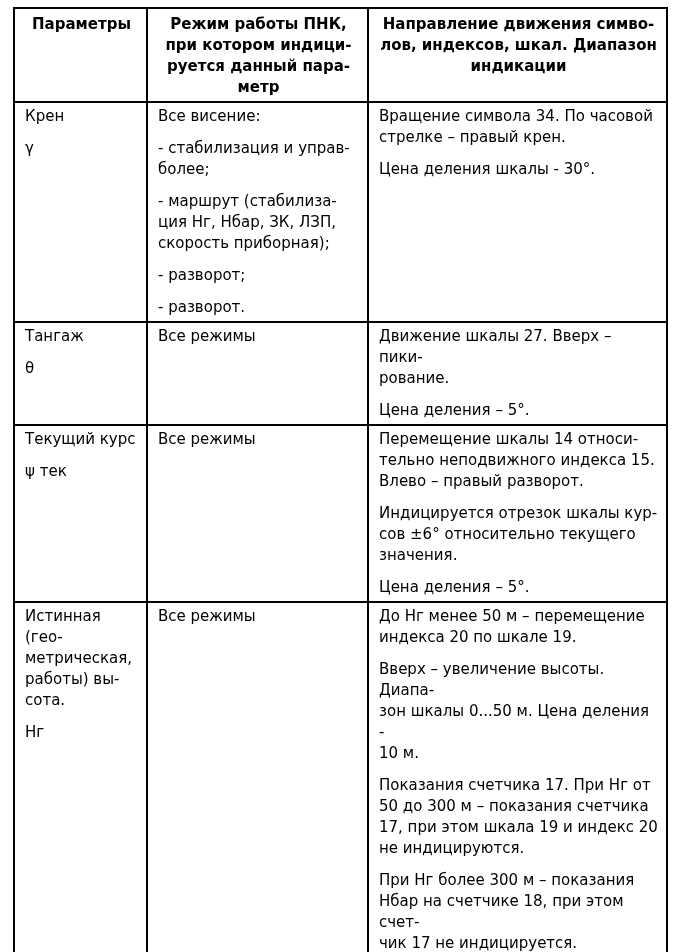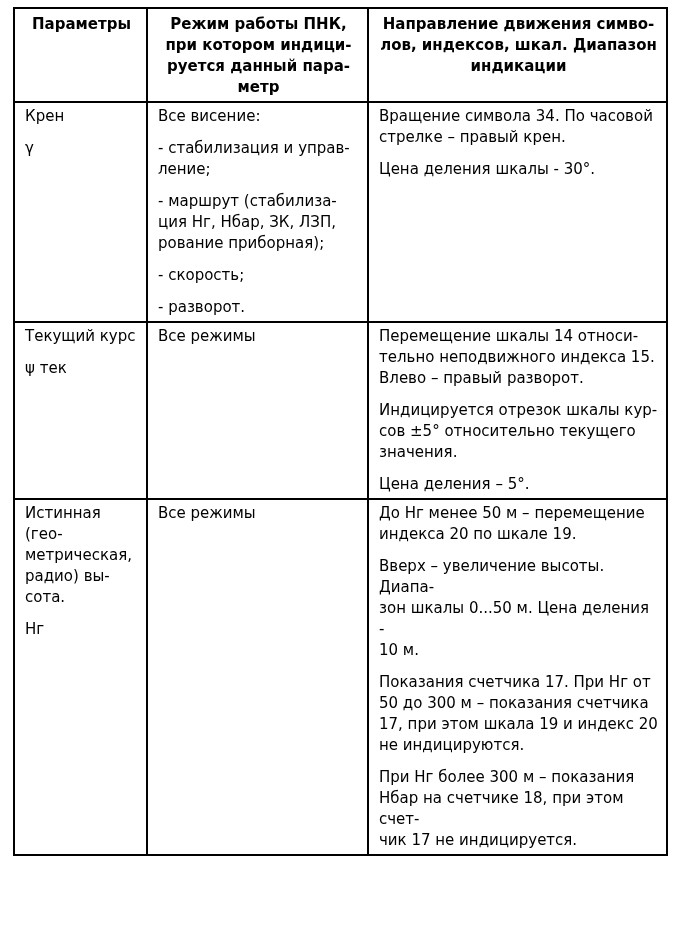--- a/index.html
+++ b/index.html
@@ -79,56 +79,70 @@
     </thead>
     <tbody>
       <tr class="r0">
         <td>
           <p>Крен</p>
           <p>γ</p>
         </td>
         <td>
           <p>Все висение:</p>
           <p>- стабилизация и управ-
-ление;</p>
+более;</p>
           <p>- маршрут (стабилиза-
 ция Нг, Нбар, ЗК, ЛЗП,
-рование приборная);</p>
-          <p>- скорость;</p>
+скорость приборная);</p>
+          <p>- разворот;</p>
           <p>- разворот.</p>
         </td>
         <td>
           <p>Вращение символа 34. По часовой
 стрелке – правый крен.</p>
           <p>Цена деления шкалы - 30°.</p>
+        </td>
+      </tr>
+      <tr class="r1">
+        <td>
+          <p>Тангаж</p>
+          <p>θ</p>
+        </td>
+        <td>
+          <p>Все режимы</p>
+        </td>
+        <td>
+          <p>Движение шкалы 27. Вверх – пики-
+рование.</p>
+          <p>Цена деления – 5°.</p>
         </td>
       </tr>
       <tr class="r2">
         <td>
           <p>Текущий курс</p>
           <p>ψ тек</p>
         </td>
         <td>
           <p>Все режимы</p>
         </td>
         <td>
           <p>Перемещение шкалы 14 относи-
 тельно неподвижного индекса 15.
 Влево – правый разворот.</p>
           <p>Индицируется отрезок шкалы кур-
-сов ±5° относительно текущего
+сов ±6° относительно текущего
 значения.</p>
           <p>Цена деления – 5°.</p>
         </td>
       </tr>
       <tr class="r3">
         <td>
           <p>Истинная (гео-
 метрическая,
-радио) вы-
+работы) вы-
 сота.</p>
           <p>Нг</p>
         </td>
         <td>
           <p>Все режимы</p>
         </td>
         <td>
           <p>До Нг менее 50 м – перемещение
 индекса 20 по шкале 19.</p>
           <p>Вверх – увеличение высоты. Диапа-

